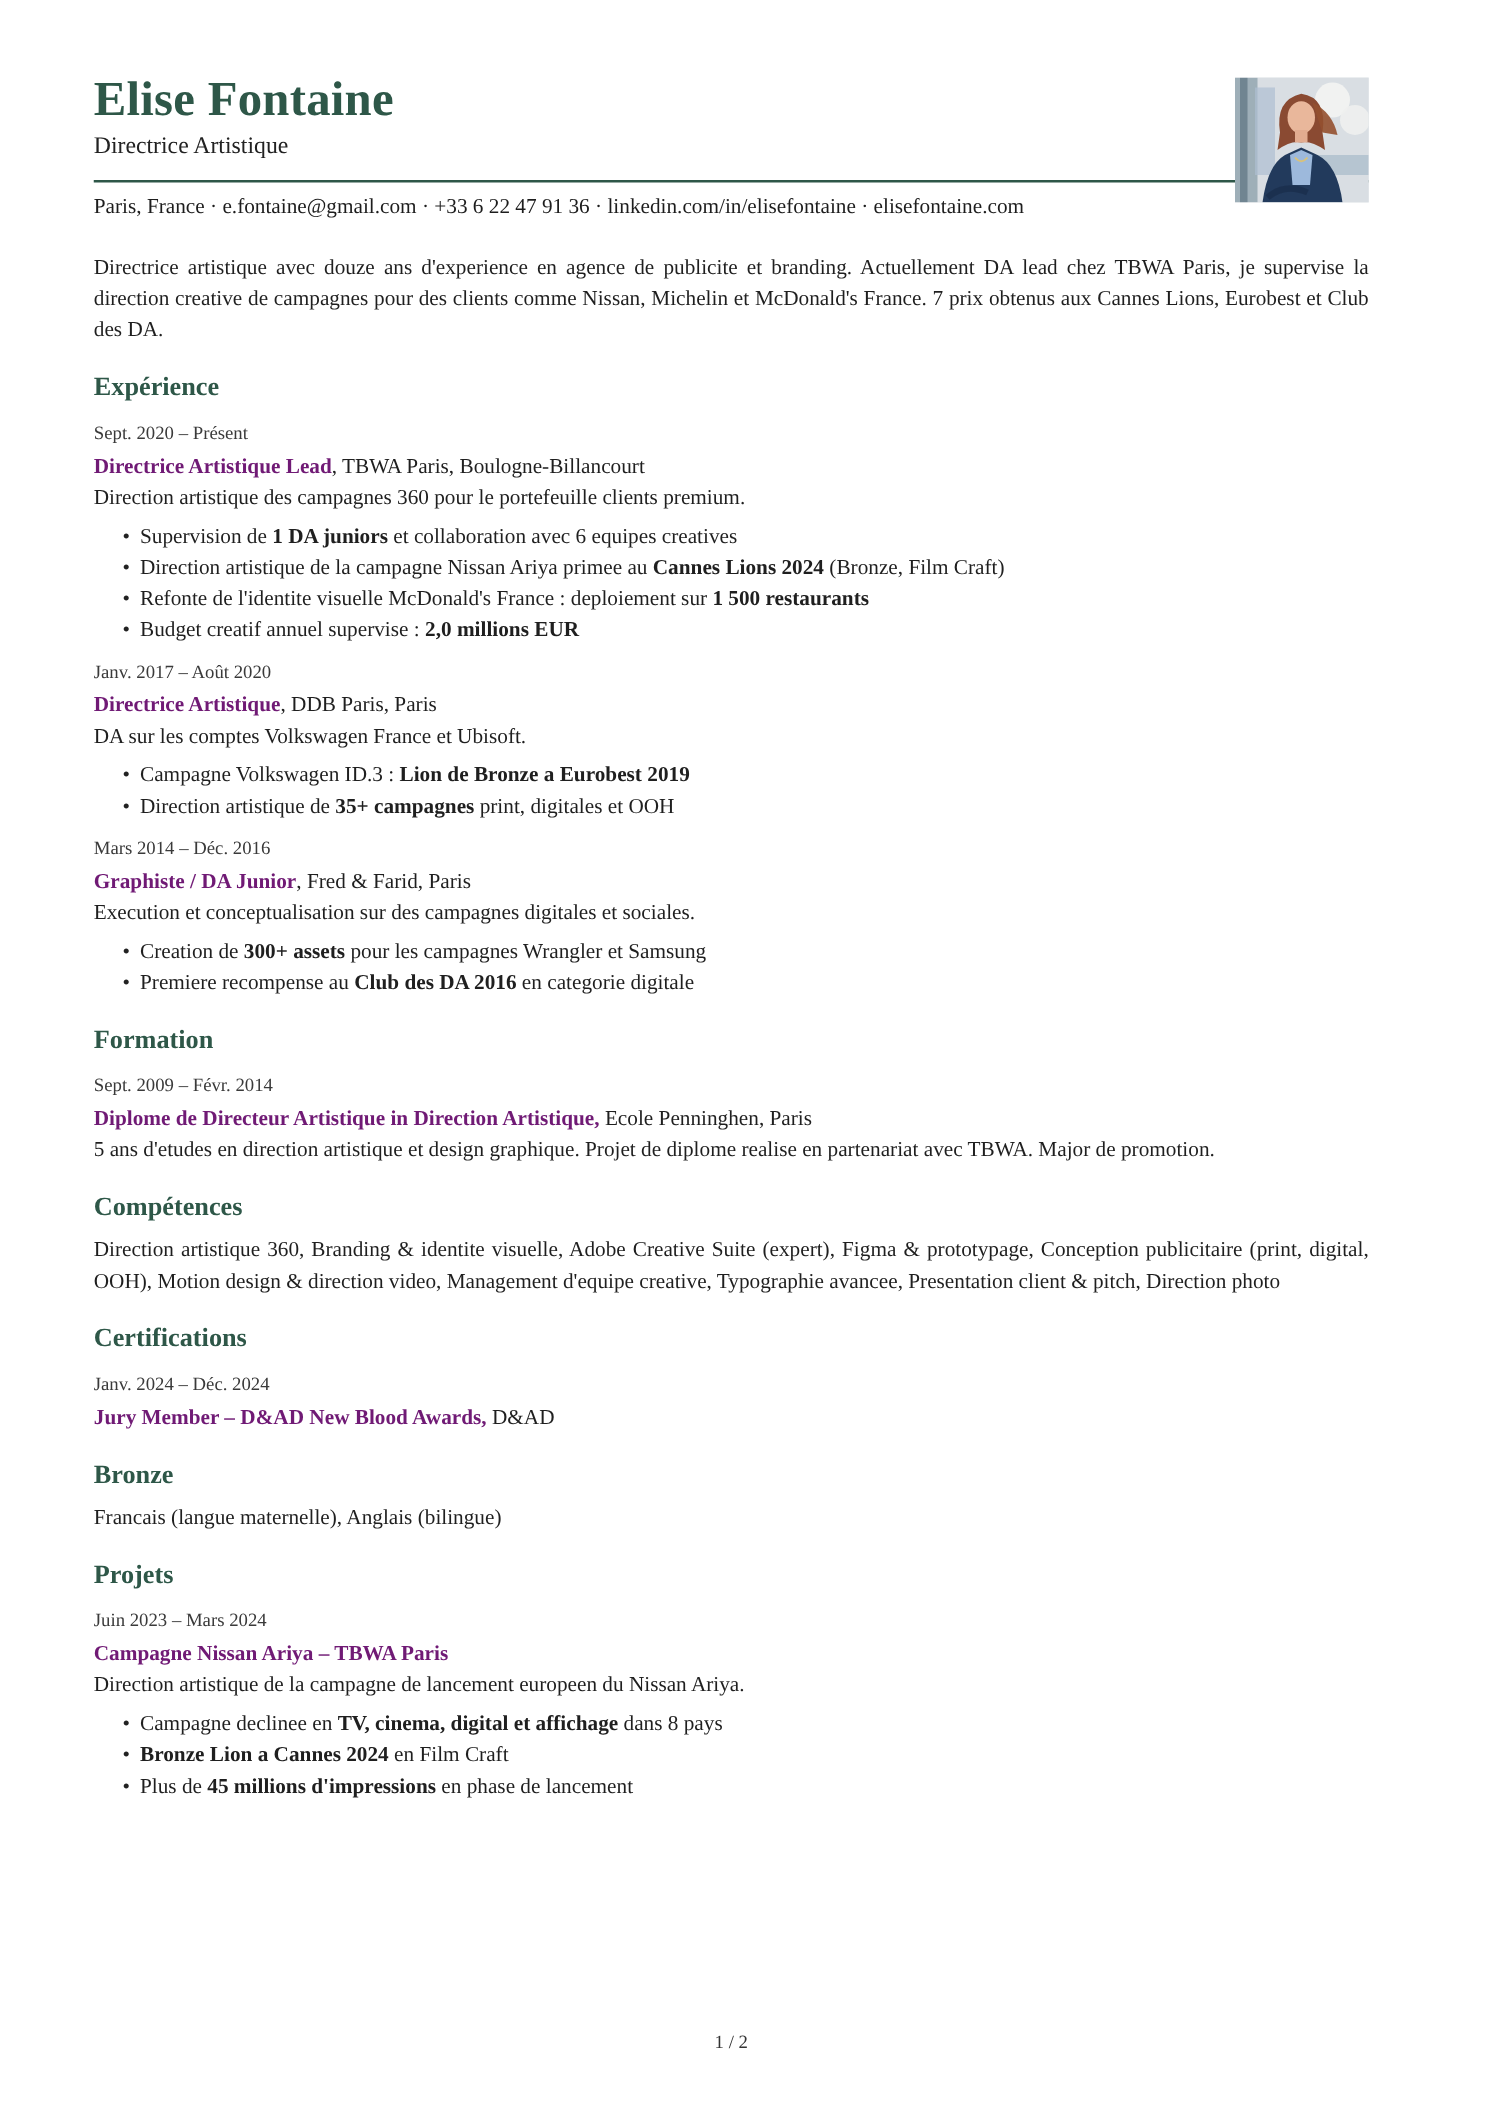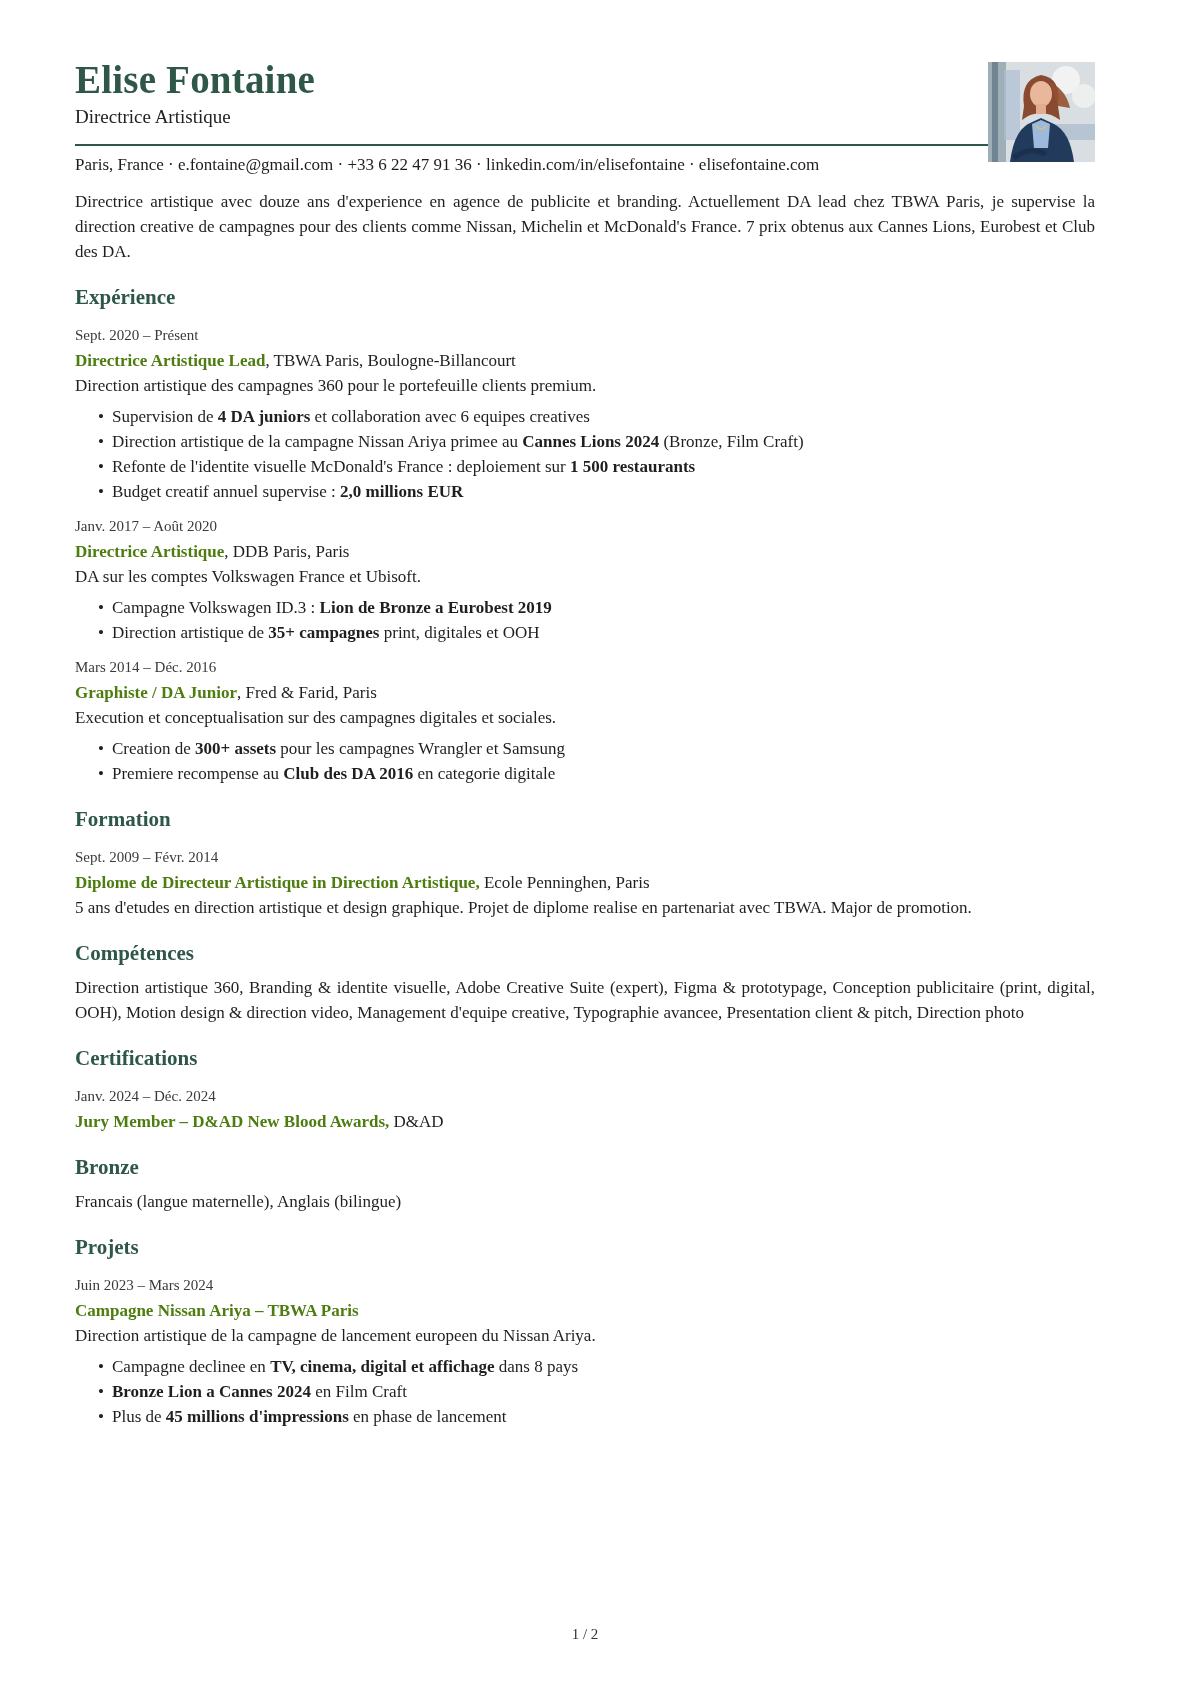--- a/index.html
+++ b/index.html
@@ -54,21 +54,21 @@
     margin-top:16px;
   }
   .contact{
     margin-top:6px;
     font-size:17px;
     line-height:25px;
     color:#1d1d1d;
   }
   
   .summary{
-    margin-top:12px;
+    margin-top:24px;
     font-size:17px;
     line-height:25px;
     text-align:justify;
   }
   h2.section-heading{
     margin:20px 0 2px;
     font-size:21px;
     line-height:27px;
     font-weight:700;
     color:var(--accent);
@@ -76,21 +76,21 @@
   .entry{margin-top:10px;}
   .entry-date{
     font-size:15px;
     line-height:25px;
     color:var(--muted);
   }
   .entry-title{
     font-size:17px;
     line-height:25px;
   }
-  .entry-title strong{color:#4d7c0f;}
+  .entry-title strong{color:#701a75;}
   .entry-desc{
     font-size:17px;
     line-height:25px;
     text-align:justify;
   }
   ul.bullets{
     list-style:none;
     margin-top:6px;
     padding-left:37px;
   }
@@ -164,21 +164,21 @@
 
   <p class="summary">Directrice artistique avec douze ans d'experience en agence de publicite et branding. Actuellement DA lead chez TBWA Paris, je supervise la direction creative de campagnes pour des clients comme Nissan, Michelin et McDonald's France. 7 prix obtenus aux Cannes Lions, Eurobest et Club des DA.</p>
 
   <h2 class="section-heading">Expérience</h2>
 
   <div class="entry">
     <div class="entry-date">Sept. 2020 – Présent</div>
     <div class="entry-title"><strong>Directrice Artistique Lead</strong><span>, TBWA Paris, Boulogne-Billancourt</span></div>
     <div class="entry-desc">Direction artistique des campagnes 360 pour le portefeuille clients premium.</div>
     <ul class="bullets">
-      <li><span>Supervision de </span><strong>4 DA juniors</strong><span> et collaboration avec 6 equipes creatives</span></li>
+      <li><span>Supervision de </span><strong>1 DA juniors</strong><span> et collaboration avec 6 equipes creatives</span></li>
       <li><span>Direction artistique de la campagne Nissan Ariya primee au </span><strong>Cannes Lions 2024</strong><span> (Bronze, Film Craft)</span></li>
       <li><span>Refonte de l'identite visuelle McDonald's France : deploiement sur </span><strong>1 500 restaurants</strong></li>
       <li><span>Budget creatif annuel supervise : </span><strong>2,0 millions EUR</strong></li>
     </ul>
   </div>
 
   <div class="entry">
     <div class="entry-date">Janv. 2017 – Août 2020</div>
     <div class="entry-title"><strong>Directrice Artistique</strong><span>, DDB Paris, Paris</span></div>
     <div class="entry-desc">DA sur les comptes Volkswagen France et Ubisoft.</div>

